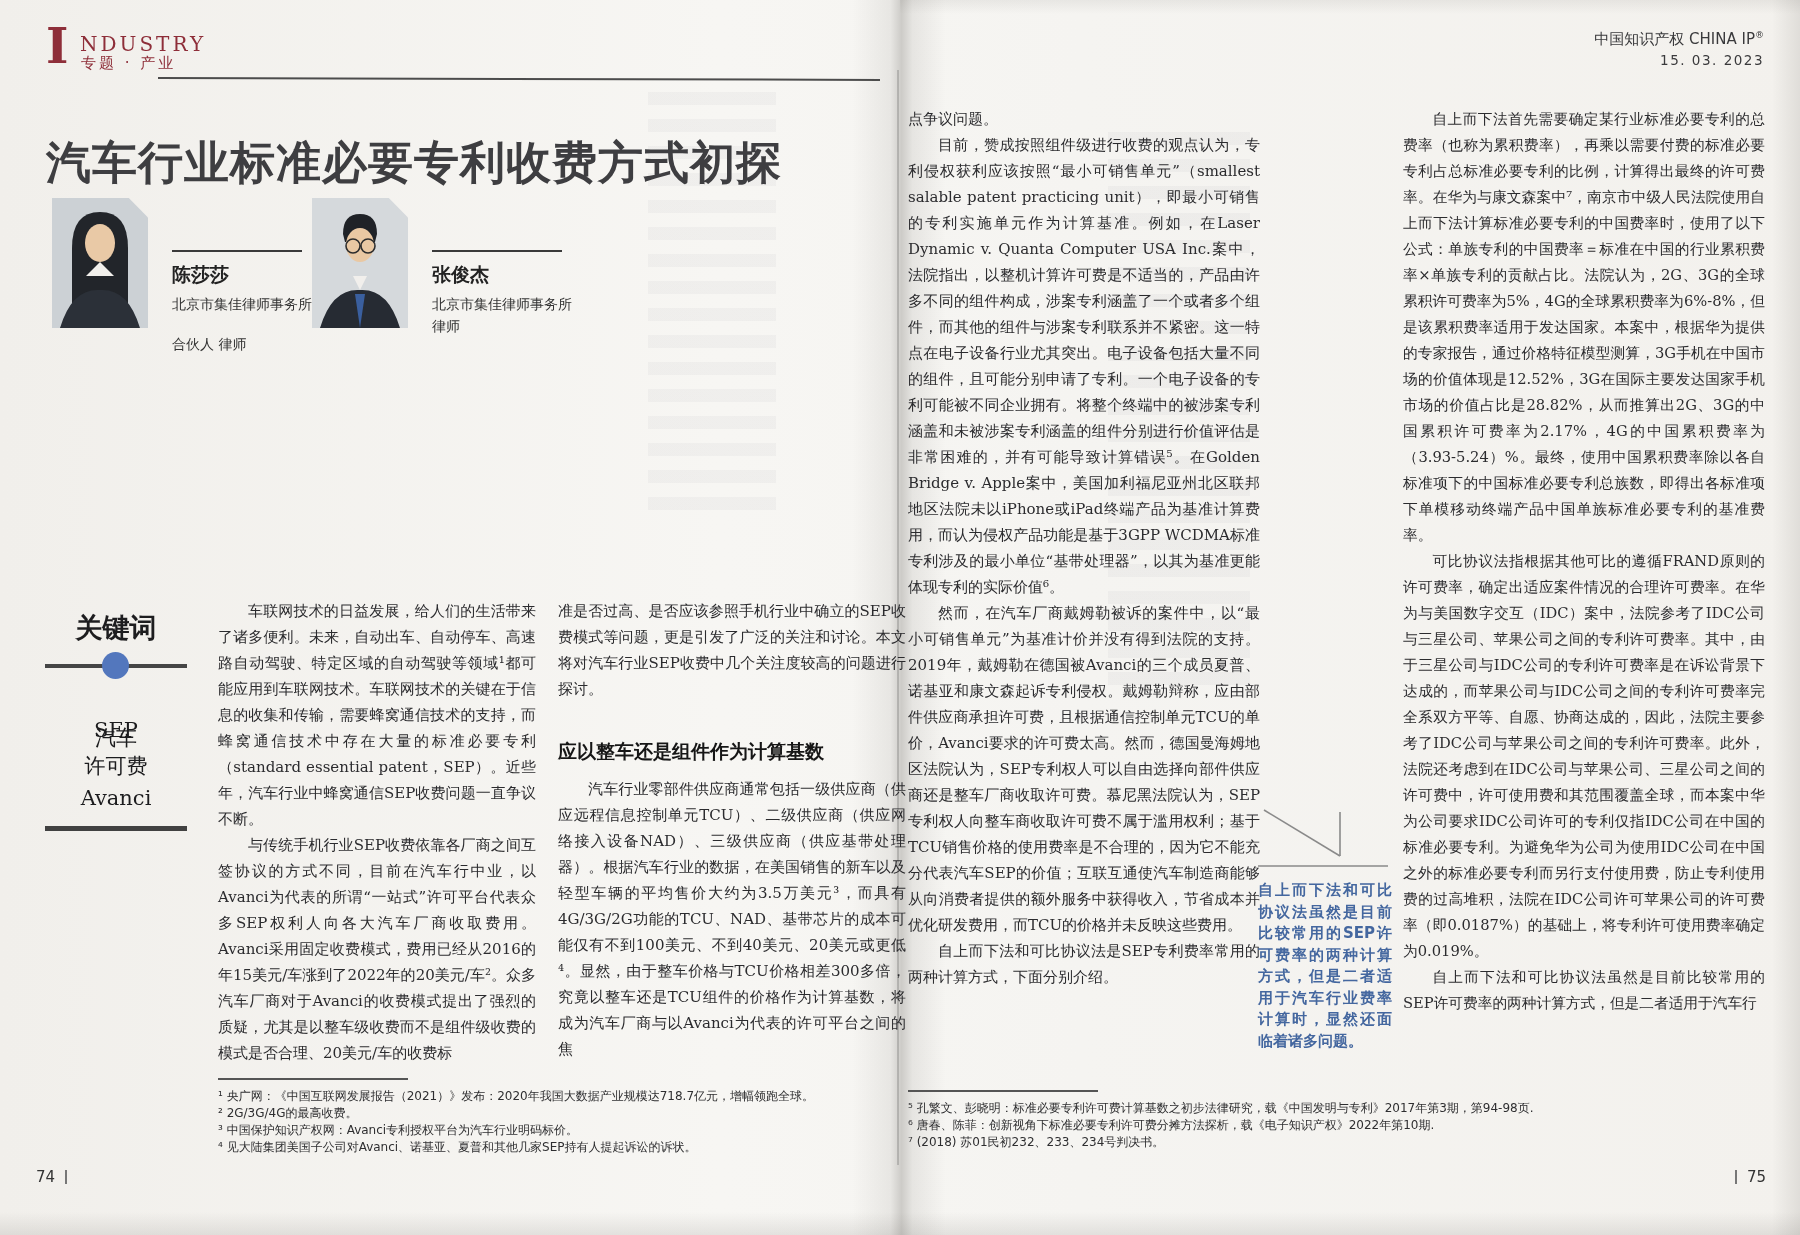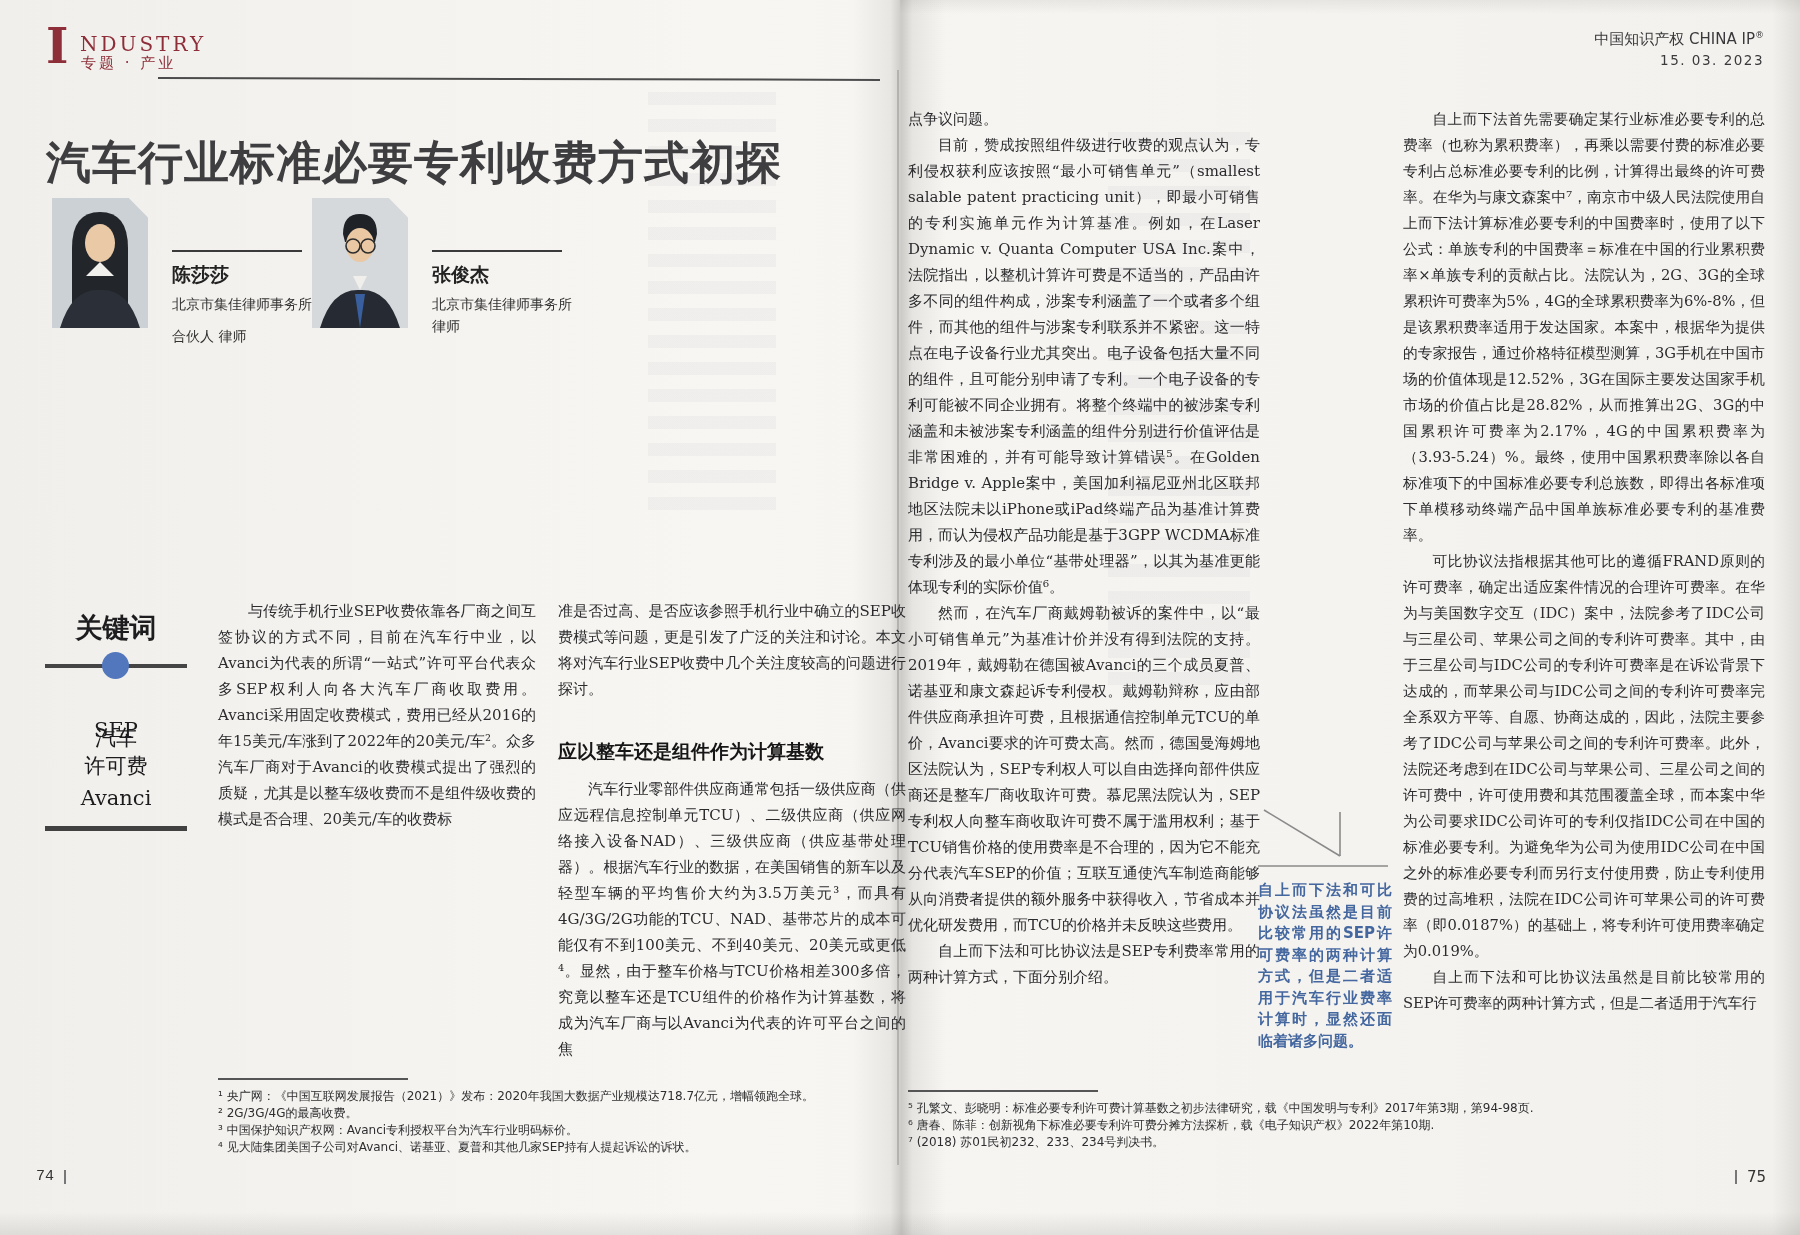--- a/index.html
+++ b/index.html
@@ -46,21 +46,21 @@
   
   .fn-rule{height:2px;background:#555;}
   .fn-rule-left{left:218px;top:1078px;width:190px;}
   .fn-rule-right{left:908px;top:1090px;width:190px;}
   .footnotes{font-size:12px;line-height:16px;color:#2e2e30;font-family:"DejaVu Sans",sans-serif;}
   .fn-left{left:218px;top:1088px;width:700px;}
   .fn-right{left:908px;top:1100px;width:760px;}
   .footnotes div{margin-bottom:1px;}
   
   .pagenum{top:1168px;font-size:15px;color:#333;font-family:"DejaVu Sans",sans-serif;display:flex;align-items:center;gap:10px;}
-  .pn-left{left:36px;font-family:Liberation Mono, monospace;}
+  .pn-left{left:36px;}
   .pn-right{right:34px;}
   .pn-bar{width:1.5px;height:14px;background:#777;display:inline-block;}
   
   .fold{left:852px;top:0;width:110px;height:1235px;pointer-events:none;
     background:linear-gradient(90deg,rgba(60,55,48,0) 0%,rgba(60,55,48,0.08) 35%,rgba(40,36,30,0.20) 45%,rgba(40,36,30,0.08) 55%,rgba(60,55,48,0) 85%);}
   .fold-line{left:897px;top:70px;width:2px;height:1095px;background:rgba(30,28,25,0.18);}
   .ghost{pointer-events:none;background:repeating-linear-gradient(180deg,rgba(100,100,118,0.05) 0 13px,rgba(0,0,0,0) 13px 27px);}
   .ghost1{left:648px;top:92px;width:128px;height:430px;}
   .ghost2{left:1108px;top:132px;width:142px;height:560px;}
   .edge-bottom{left:0;top:1212px;width:1800px;height:23px;background:linear-gradient(180deg,rgba(0,0,0,0) 0%,rgba(50,46,40,0.10) 100%);}
@@ -95,21 +95,21 @@
   <svg class="abs photo" style="left:52px;top:198px;" viewBox="0 0 96 130">
     <rect width="96" height="130" fill="#ccd1d5"></rect>
     <path d="M20 130 V50 Q20 14 48 14 Q76 14 76 50 V130 Z" fill="#22252a"></path>
     <ellipse cx="48" cy="45" rx="15" ry="19" fill="#e9c9a6"></ellipse>
     <path d="M48 64 l-14 14 h28 Z" fill="#f2f0ec"></path>
     <path d="M8 130 q12-40 40-38 q28-2 40 38 Z" fill="#2b3038"></path>
   </svg>
   <div class="abs author-line" style="left:172px;top:250px;"></div>
   <div class="abs author-name" style="left:172px;top:262px;">陈莎莎</div>
   <div class="abs author-org" style="left:172px;top:296px;">北京市集佳律师事务所</div>
-  <div class="abs author-role" style="left:172px;top:328px;">合伙人 律师</div>
+  <div class="abs author-role" style="left:172px;top:336px;">合伙人 律师</div>
 
   <svg class="abs photo" style="left:312px;top:198px;" viewBox="0 0 96 130">
     <rect width="96" height="130" fill="#d5d9dc"></rect>
     <path d="M31 36 q0-20 17-20 q17 0 17 20 l-2 8 h-30 Z" fill="#1f2227"></path>
     <ellipse cx="48" cy="47" rx="14" ry="17" fill="#e9c8a3"></ellipse>
     <circle cx="41" cy="48" r="7" fill="none" stroke="#2d2d2d" stroke-width="1.6"></circle>
     <circle cx="56" cy="48" r="7" fill="none" stroke="#2d2d2d" stroke-width="1.6"></circle>
     <line x1="48" y1="48" x2="49" y2="48" stroke="#2d2d2d" stroke-width="1.6"></line>
     <path d="M8 130 q12-40 40-38 q28-2 40 38 Z" fill="#262b33"></path>
     <path d="M48 92 l-7-14 h14 Z" fill="#f1efec"></path>
@@ -123,20 +123,21 @@
   <div class="abs kw-title">关键词</div>
   <div class="abs kw-divider"></div>
   <div class="abs kw-dot"></div>
   <div class="abs kw-item" style="top:684px;margin-top:40px;">汽车</div>
   <div class="abs kw-item" style="top:718px;">SEP</div>
   <div class="abs kw-item" style="top:752px;">许可费</div>
   <div class="abs kw-item" style="top:786px;">Avanci</div>
   <div class="abs kw-endline"></div>
 
   <div class="abs col lcol1">
+    <p>车联网技术的日益发展，给人们的生活带来了诸多便利。未来，自动出车、自动停车、高速路自动驾驶、特定区域的自动驾驶等领域¹都可能应用到车联网技术。车联网技术的关键在于信息的收集和传输，需要蜂窝通信技术的支持，而蜂窝通信技术中存在大量的标准必要专利（standard essential patent，SEP）。近些年，汽车行业中蜂窝通信SEP收费问题一直争议不断。</p>
     <p>与传统手机行业SEP收费依靠各厂商之间互签协议的方式不同，目前在汽车行中业，以Avanci为代表的所谓“一站式”许可平台代表众多SEP权利人向各大汽车厂商收取费用。Avanci采用固定收费模式，费用已经从2016的年15美元/车涨到了2022年的20美元/车²。众多汽车厂商对于Avanci的收费模式提出了强烈的质疑，尤其是以整车级收费而不是组件级收费的模式是否合理、20美元/车的收费标</p>
   </div>
 
   <div class="abs col lcol2">
     <p class="noindent">准是否过高、是否应该参照手机行业中确立的SEP收费模式等问题，更是引发了广泛的关注和讨论。本文将对汽车行业SEP收费中几个关注度较高的问题进行探讨。</p>
     <h2 class="subhead">应以整车还是组件作为计算基数</h2>
     <p>汽车行业零部件供应商通常包括一级供应商（供应远程信息控制单元TCU）、二级供应商（供应网络接入设备NAD）、三级供应商（供应基带处理器）。根据汽车行业的数据，在美国销售的新车以及轻型车辆的平均售价大约为3.5万美元³，而具有4G/3G/2G功能的TCU、NAD、基带芯片的成本可能仅有不到100美元、不到40美元、20美元或更低⁴。显然，由于整车价格与TCU价格相差300多倍，究竟以整车还是TCU组件的价格作为计算基数，将成为汽车厂商与以Avanci为代表的许可平台之间的焦</p>
   </div>
 
   <div class="abs fn-rule fn-rule-left"></div>

